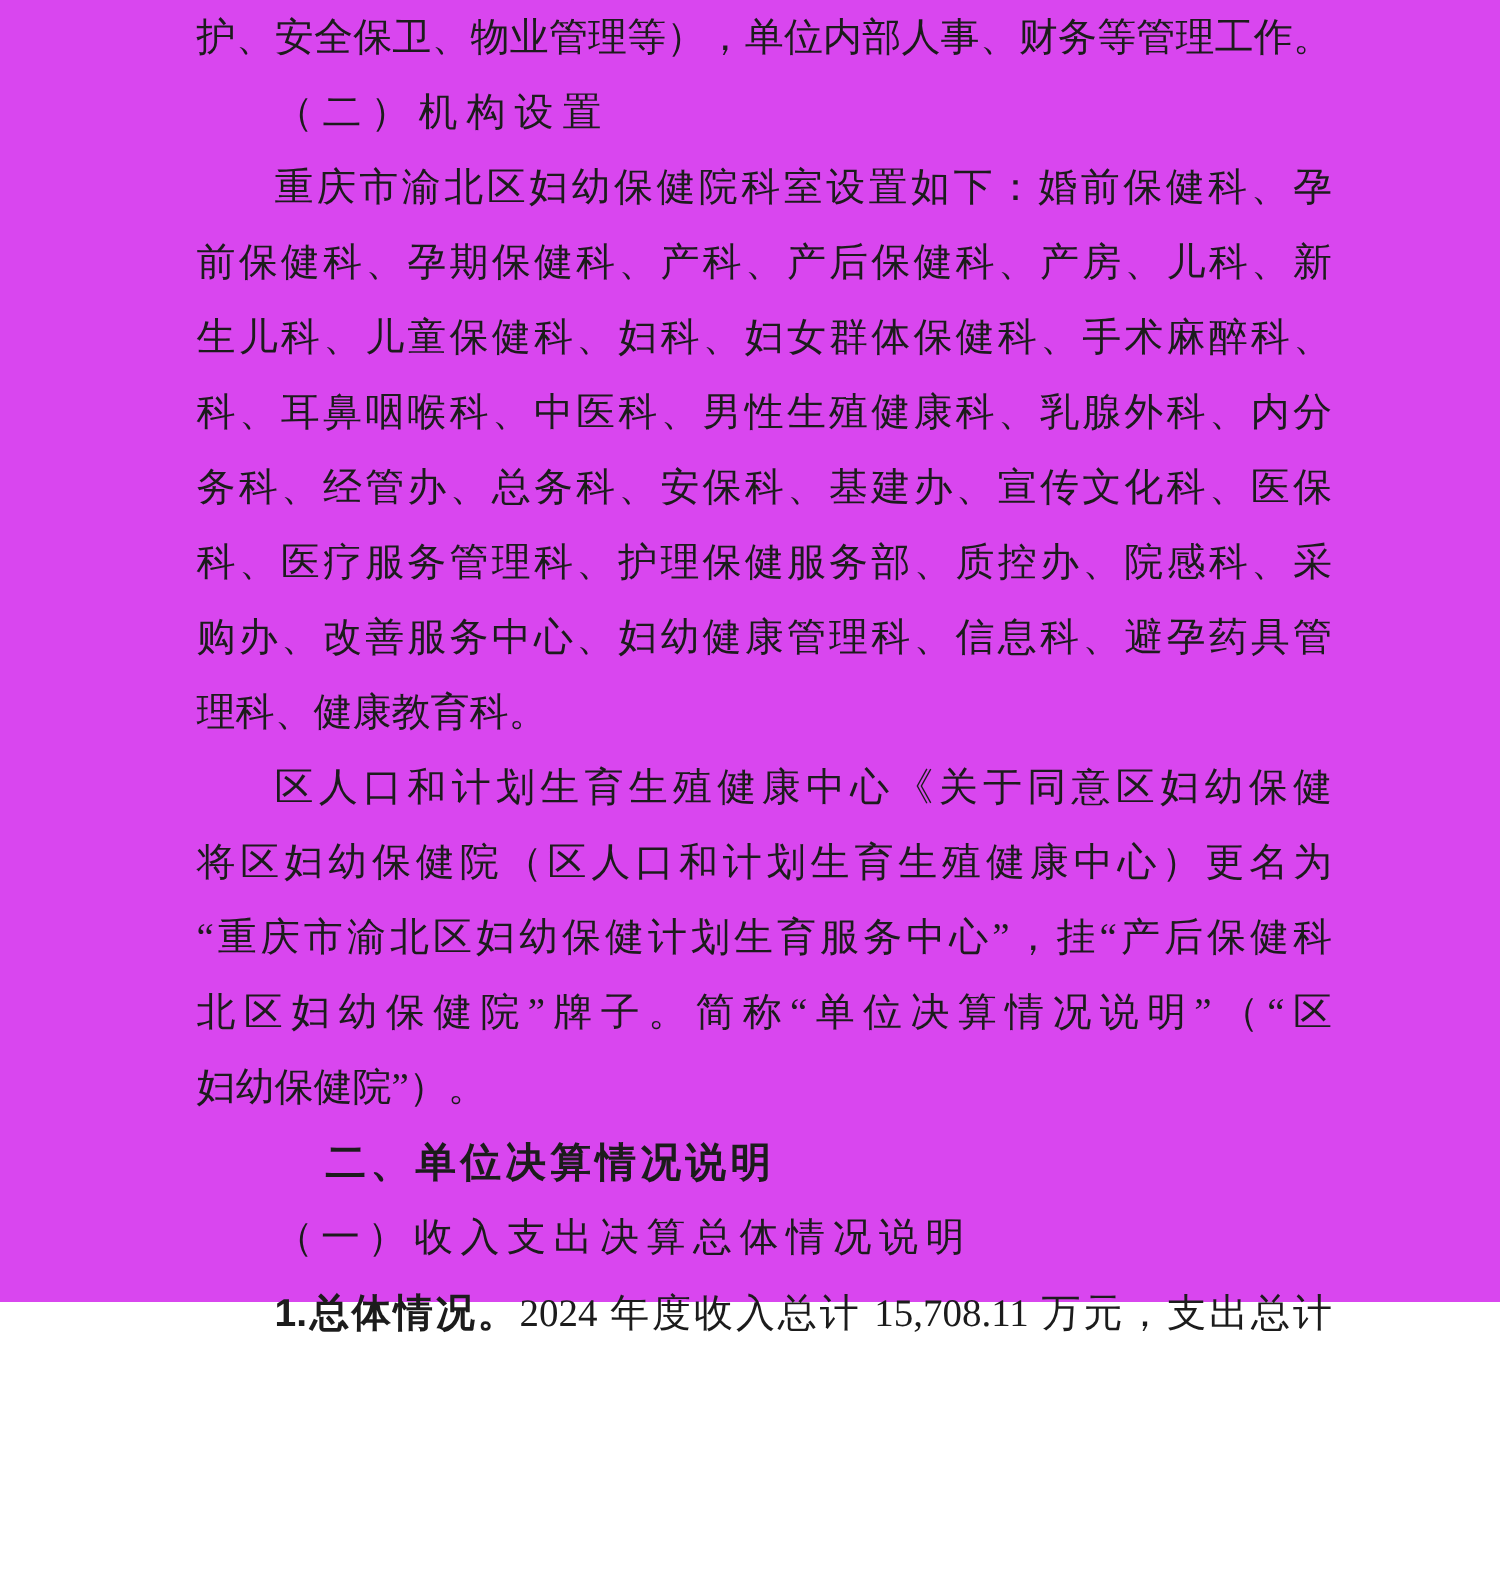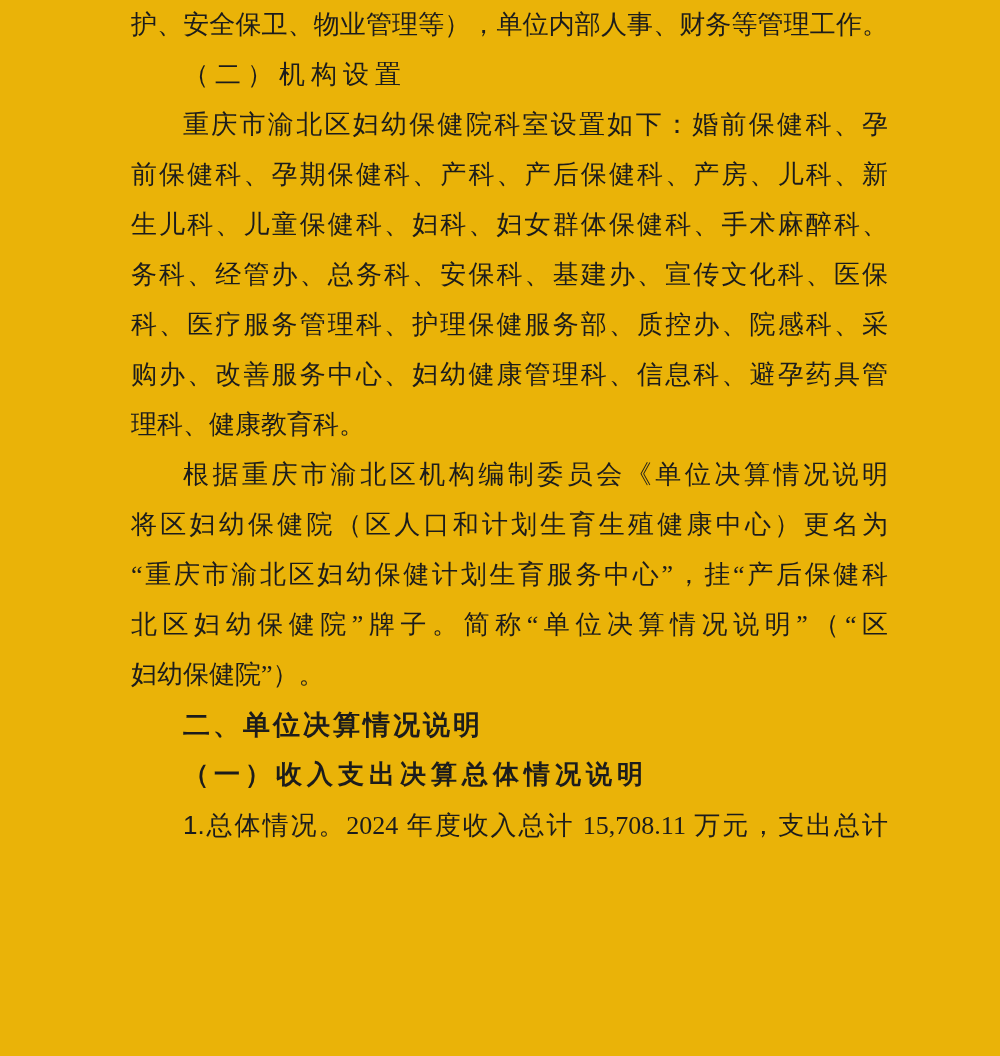--- a/index.html
+++ b/index.html
@@ -10,22 +10,22 @@
   body {
     width: 1000px;
     height: 1056px;
     overflow: hidden;
     position: relative;
   }
   .page {
     position: absolute;
     left: 0; top: 0;
     width: 1000px;
-    height: 1056px;
-    background: #eab308;
+    height: 868px;
+    background: #d946ef;
   }
   .doc {
     position: absolute;
     left: 131px;
     top: 0;
     width: 757px;
     font-family: "Liberation Serif", "DejaVu Serif", serif;
     font-size: 26px;
     line-height: 50px;
     color: #1c1c1c;
@@ -46,45 +46,47 @@
   
   .s-body { }
   .s-kai {
     letter-spacing: 6px;
   }
   .s-hei-b {
     font-family: "Liberation Sans", "DejaVu Sans", sans-serif;
     font-weight: bold;
     letter-spacing: 3px;
     font-size: 27px;
+    margin-left: 34px;
   }
   .s-kai-b {
-    font-weight: bold;
+    font-weight: normal;
     letter-spacing: 5px;
   }
   .s-num-b {
     font-family: "Liberation Sans", "DejaVu Sans", sans-serif;
-    font-weight: normal;
+    font-weight: bold;
   }
 </style>
 </head>
 <body>
 
 <div class="page">
   <div class="doc" id="doc" style="color: rgb(28, 28, 28);">
       <div class="line fill"><span class="s-body">护、安全保卫、物业管理等），单位内部人事、财务等管理工作。</span></div>
       <div class="line indent"><span class="s-kai">（二）机构设置</span></div>
       <div class="line fill indent"><span class="s-body">重庆市渝北区妇幼保健院科室设置如下：婚前保健科、孕</span></div>
       <div class="line fill"><span class="s-body">前保健科、孕期保健科、产科、产后保健科、产房、儿科、新</span></div>
       <div class="line fill"><span class="s-body">生儿科、儿童保健科、妇科、妇女群体保健科、手术麻醉科、</span></div>
+      <div class="line fill"><span class="s-body">科、耳鼻咽喉科、中医科、男性生殖健康科、乳腺外科、内分</span></div>
       <div class="line fill"><span class="s-body">务科、经管办、总务科、安保科、基建办、宣传文化科、医保</span></div>
       <div class="line fill"><span class="s-body">科、医疗服务管理科、护理保健服务部、质控办、院感科、采</span></div>
       <div class="line fill"><span class="s-body">购办、改善服务中心、妇幼健康管理科、信息科、避孕药具管</span></div>
       <div class="line"><span class="s-body">理科、健康教育科。</span></div>
-      <div class="line fill indent"><span class="s-body">根据重庆市渝北区机构编制委员会《单位决算情况说明</span></div>
+      <div class="line fill indent"><span class="s-body">区人口和计划生育生殖健康中心《关于同意区妇幼保健</span></div>
       <div class="line fill"><span class="s-body">将区妇幼保健院（区人口和计划生育生殖健康中心）更名为</span></div>
       <div class="line fill"><span class="s-body">“重庆市渝北区妇幼保健计划生育服务中心”，挂“产后保健科</span></div>
       <div class="line fill"><span class="s-body">北区妇幼保健院”牌子。简称“单位决算情况说明”（“区</span></div>
       <div class="line"><span class="s-body">妇幼保健院”）。</span></div>
       <div class="line indent"><span class="s-hei-b">二、单位决算情况说明</span></div>
       <div class="line indent"><span class="s-kai-b">（一）收入支出决算总体情况说明</span></div>
       <div class="line fill indent"><span class="s-num-b">1.总体情况。</span><span class="s-body">2024 年度收入总计 15,708.11 万元，支出总计</span></div>
     </div>
 </div>
 

